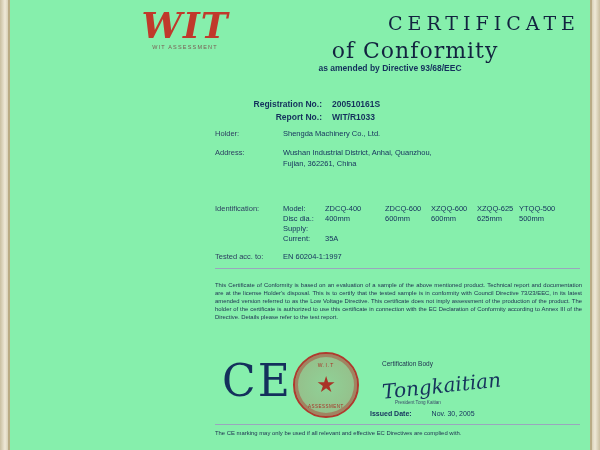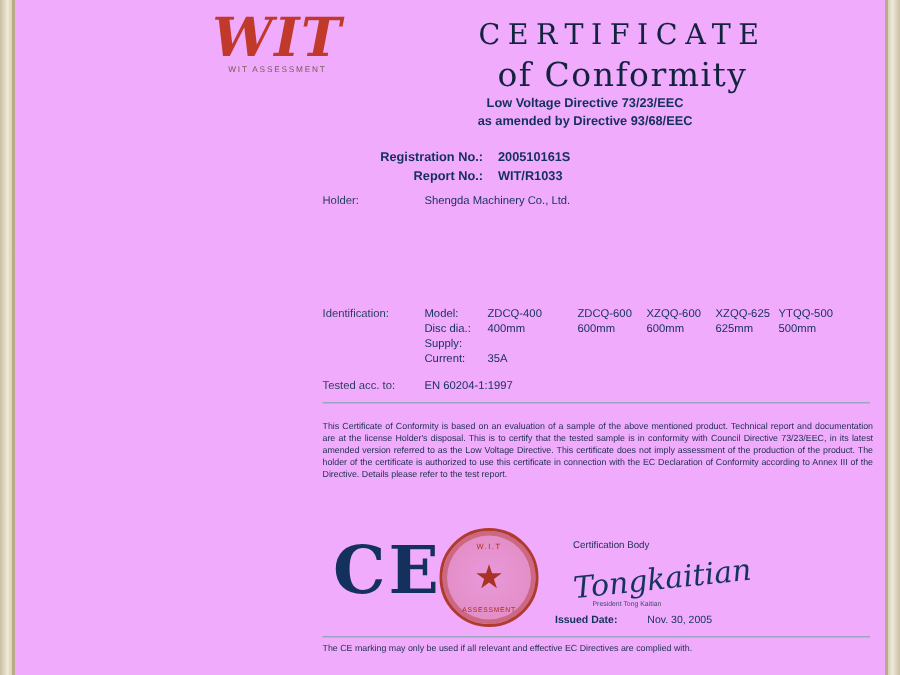--- a/index.html
+++ b/index.html
@@ -4,21 +4,21 @@
 <style>
   html,body{margin:0;padding:0;}
   body{
     width:600px;height:450px;overflow:hidden;
     background:#ffffff;
     font-family:"Liberation Sans", sans-serif;
     color:#1b2a4a;
   }
   .page{
     position:relative;width:600px;height:450px;
-    background:#f0abfc;
+    background:#86efac;
     box-sizing:border-box;
   }
   
   .edge{
     position:absolute;top:0;bottom:0;width:10px;
     background:linear-gradient(90deg,#c9bfa0,#efe9d8,#c9bfa0);
   }
   .edge.left{left:0;}
   .edge.right{right:0;}
   .edge-inner{
@@ -39,21 +39,21 @@
     font-size:36px;line-height:34px;color:#c0392b;
     letter-spacing:1px;
   }
   .logo-sub{
     font-size:5.5px;letter-spacing:1.2px;color:#7a5a52;margin-top:2px;
   }
   .title{
     position:absolute;left:240px;top:12px;width:330px;
     font-family:"DejaVu Serif", serif;
     font-size:19px;letter-spacing:5px;color:#12233f;
-    text-align:center;white-space:nowrap;
+    text-align:right;white-space:nowrap;
   }
   .title2{
     position:absolute;left:240px;top:38px;width:330px;
     font-family:"DejaVu Serif", serif;
     font-size:22px;letter-spacing:1px;color:#12233f;text-align:center;
   }
 
   .directive{
     position:absolute;left:180px;top:62px;width:400px;text-align:center;
     font-size:8.5px;font-weight:bold;line-height:12px;color:#14305c;
@@ -92,21 +92,21 @@
   }
 
   .para{
     position:absolute;left:205px;top:281px;width:367px;
     font-size:5.9px;line-height:8.1px;color:#1d2f4f;text-align:justify;
   }
 
   .ce{
     position:absolute;left:212px;top:355px;
     font-family:"DejaVu Serif", serif;
-    font-size:44px;font-weight:bold;letter-spacing:2px;color:#14305c;
+    font-size:44px;font-weight:normal;letter-spacing:2px;color:#14305c;
   }
 
   .seal{
     position:absolute;left:283px;top:352px;width:62px;height:62px;
     border-radius:50%;border:2px solid #b03a2e;
     background:radial-gradient(circle at 50% 50%, rgba(192,57,43,0.16), rgba(192,57,43,0.30));
     box-shadow:inset 0 0 0 3px rgba(176,58,46,0.45);
   }
   .seal .star{
     position:absolute;left:50%;top:50%;transform:translate(-50%,-50%);
@@ -166,40 +166,46 @@
 
     <div class="logo">
       <div class="logo-wit">WIT</div>
       <div class="logo-sub">WIT ASSESSMENT</div>
     </div>
 
     <div class="title">CERTIFICATE</div>
     <div class="title2">of Conformity</div>
 
     <div class="directive">
-      <div>Low Voltage Directive 73/23/EEC</div>
       <div>as amended by Directive  93/68/EEC</div>
     </div>
 
     <div class="regblock">
       <div class="regrow">
         <div class="lbl">Registration No.:</div>
         <div class="val">200510161S</div>
       </div>
       <div class="regrow">
         <div class="lbl">Report No.:</div>
         <div class="val">WIT/R1033</div>
       </div>
     </div>
 
     <div class="fields">
       <div class="frow">
         <div class="flabel">Holder:</div>
         <div class="fval">Shengda Machinery Co., Ltd.</div>
       </div>
+      <div class="frow">
+        <div class="flabel">Address:</div>
+        <div class="fval">
+          <span class="ln">Wushan Industrial District, Anhai, Quanzhou,</span>
+          <span class="ln">Fujian, 362261, China</span>
+        </div>
+      </div>
     </div>
 
     <div class="ident">
       <div class="flabel">Identification:</div>
       <div class="body">
         <div class="irow">
           <div class="ikey">Model:</div>
           <div class="ivals">
             <span class="c1">ZDCQ-400</span><span class="c2">ZDCQ-600</span><span class="c3">XZQQ-600</span><span class="c4">XZQQ-625</span><span class="c5">YTQQ-500</span>
           </div>

